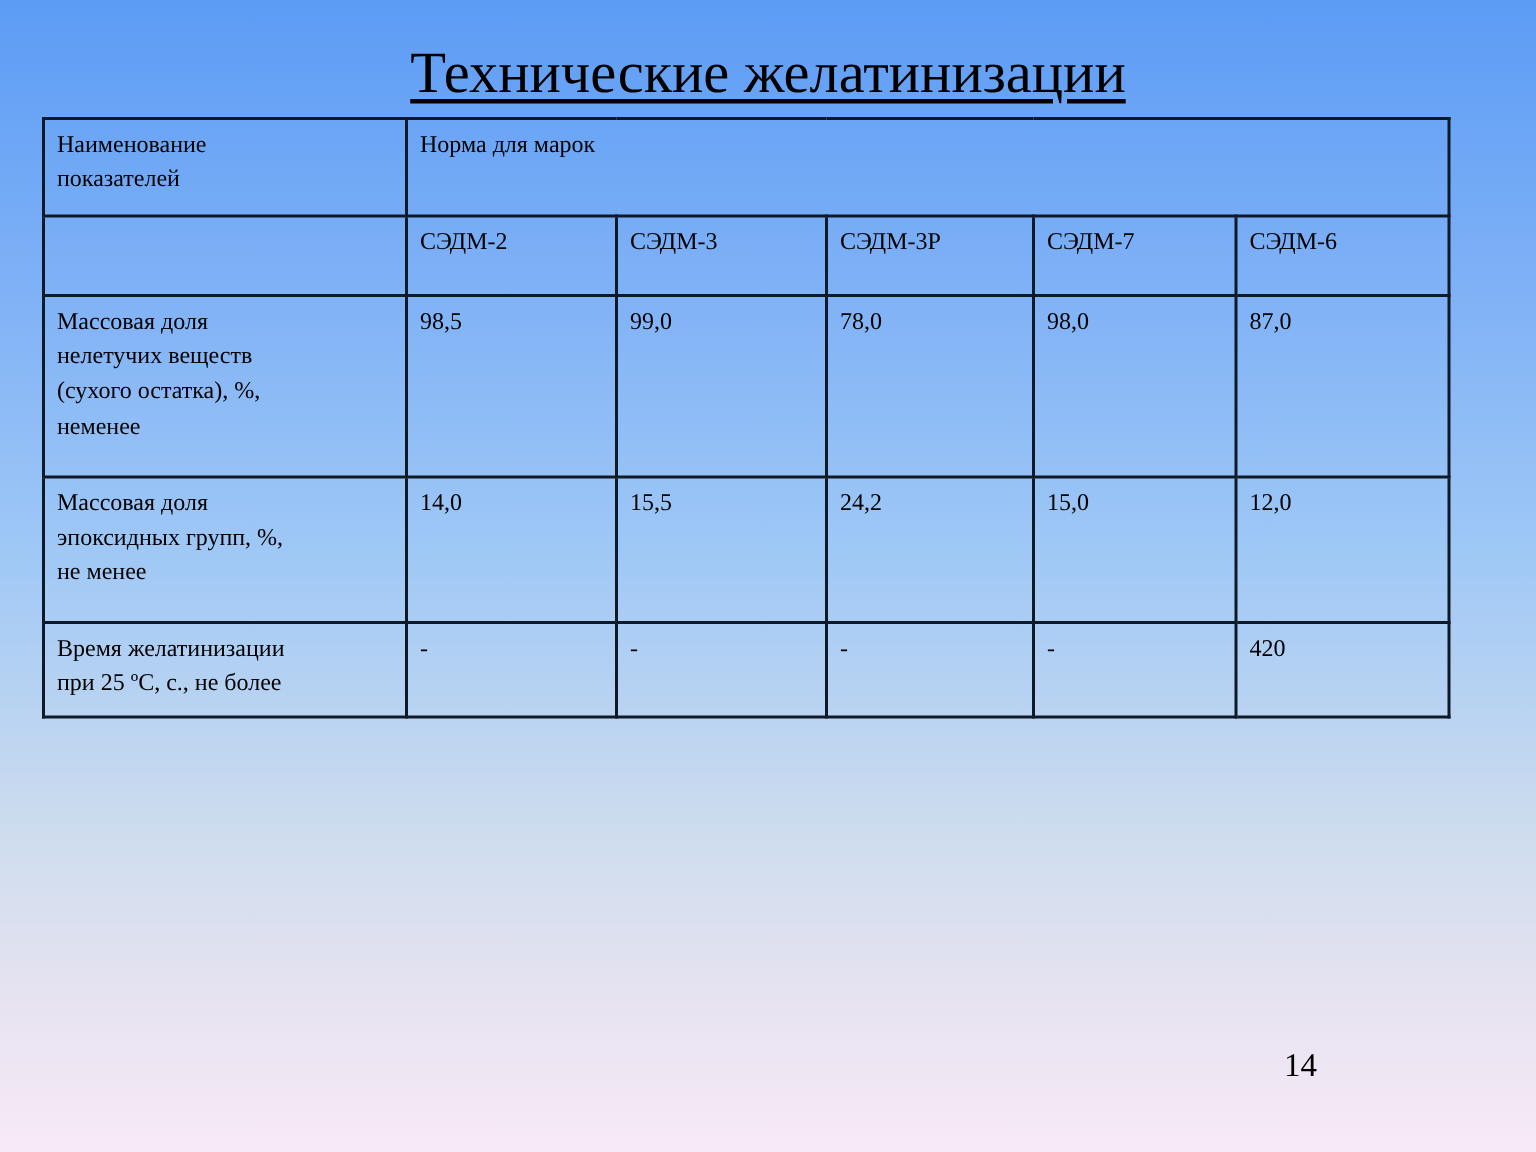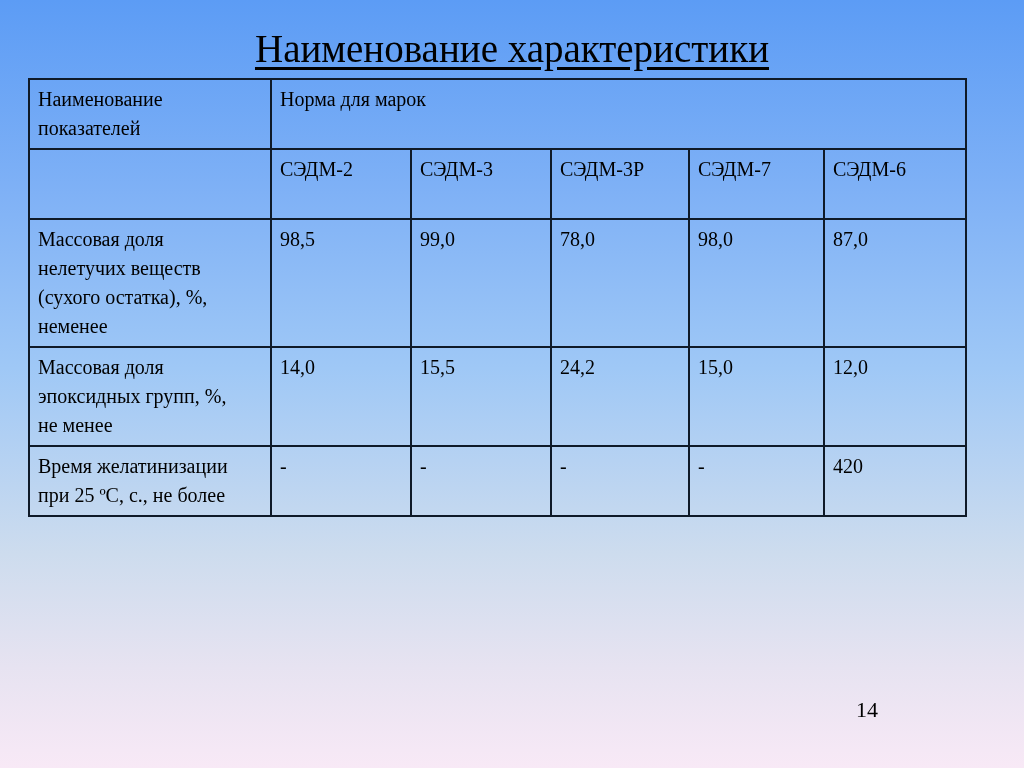--- a/index.html
+++ b/index.html
@@ -15,43 +15,43 @@
     font-family:"Liberation Serif", serif; color:var(--text);
   }
   .title{
     position:absolute; top:26px; left:0; width:100%; margin:0;
     text-align:center; font-size:39px; font-weight:400;
     text-decoration:underline; text-underline-offset:5px;
   }
   table.spec{
     position:absolute; left:28px; top:78px; width:937px;
     border-collapse:collapse; table-layout:fixed;
-    font-size:20px; line-height:1.45; color:var(--text);
+    font-size:16px; line-height:1.45; color:var(--text);
   }
   table.spec td{
     border:2px solid var(--border);
     vertical-align:top; padding:5px 8px;
     white-space:pre-line; overflow:hidden;
   }
-  .r1{height:65px}.r2{height:70px}.r3{height:144px}
+  .r1{height:65px}.r2{height:53px}.r3{height:144px}
   .r4{height:121px}.r5{height:97px}.r6{height:63px}.r7{height:92px}
   .c-center{}
   .c-label{text-align:left}
   .grade{padding-left:13px}
   .pagenum{
     position:absolute; left:856px; top:697px;
     font-size:22px; color:var(--text);
   }
 </style>
 </head>
 <body>
 
 <div class="slide">
 
-  <h1 class="title">Наименование характеристики</h1>
+  <h1 class="title">Технические желатинизации</h1>
 
   <table class="spec">
     <colgroup>
       <col style="width:242px">
       <col style="width:140px">
       <col style="width:140px">
       <col style="width:138px">
       <col style="width:135px">
       <col style="width:142px">
     </colgroup>

